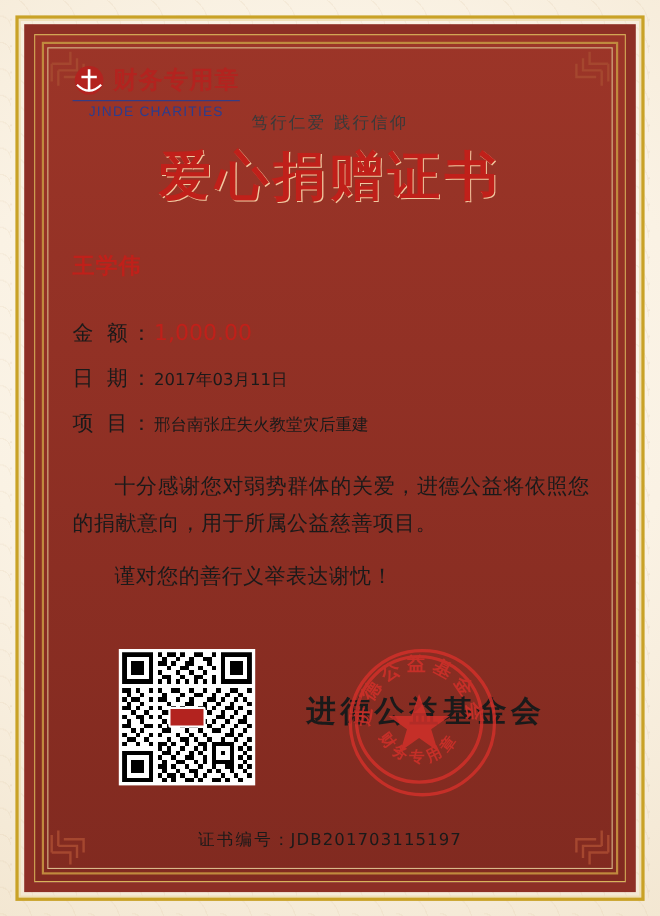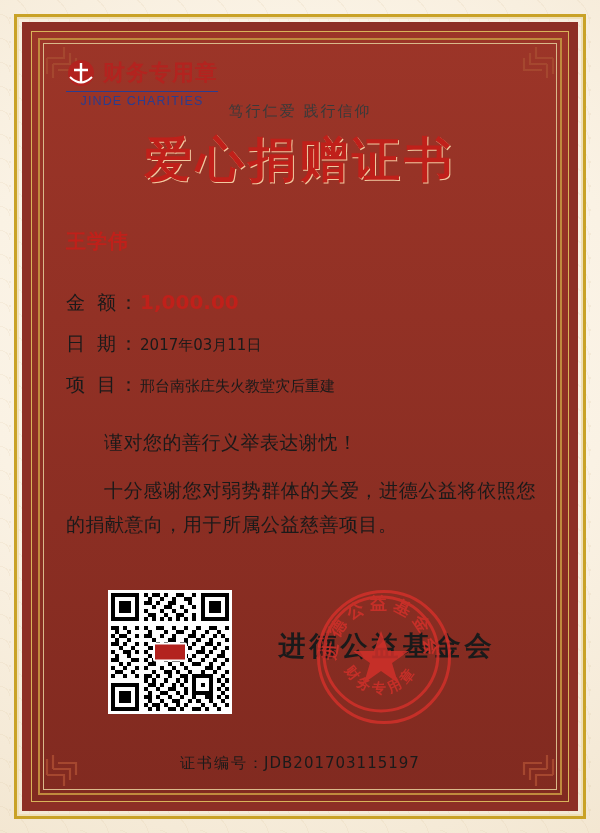--- a/index.html
+++ b/index.html
@@ -190,21 +190,21 @@
     font-size: 19px;
     color: #1a1a1a;
     margin: 0 2px 0 0;
   }
   .field-value {
     font-size: 15px;
     color: #1a1a1a;
   }
   .field-value.amount {
     color: #c0201a;
-    font-weight: bold;
+    font-weight: normal;
     font-size: 20px;
   }
 
   .paragraphs {
     position: absolute;
     top: 375px;
     left: 16px;
     right: 14px;
     font-family: "DejaVu Sans", "Liberation Sans", sans-serif;
     font-size: 19px;
@@ -368,22 +368,22 @@
         <span class="field-value">2017年03月11日</span>
       </div>
       <div class="field-row">
         <span class="field-label">项 目</span>
         <span class="field-colon">：</span>
         <span class="field-value">邢台南张庄失火教堂灾后重建</span>
       </div>
     </div>
 
     <div class="paragraphs">
+      <p>十分感谢您对弱势群体的关爱，进德公益将依照您的捐献意向，用于所属公益慈善项目。</p>
       <p>谨对您的善行义举表达谢忱！</p>
-      <p>十分感谢您对弱势群体的关爱，进德公益将依照您的捐献意向，用于所属公益慈善项目。</p>
     </div>
 
     <div class="qr">
       <svg class="qr-canvas" viewBox="0 0 29 29" shape-rendering="crispEdges">
         <rect width="29" height="29" fill="#fff"></rect>
         <g fill="#000">
 
           <path d="M0 0h7v7h-7z"></path>
             <path d="M1 1h5v5h-5z" fill="#fff"></path>
             <path d="M2 2h3v3h-3z"></path>

